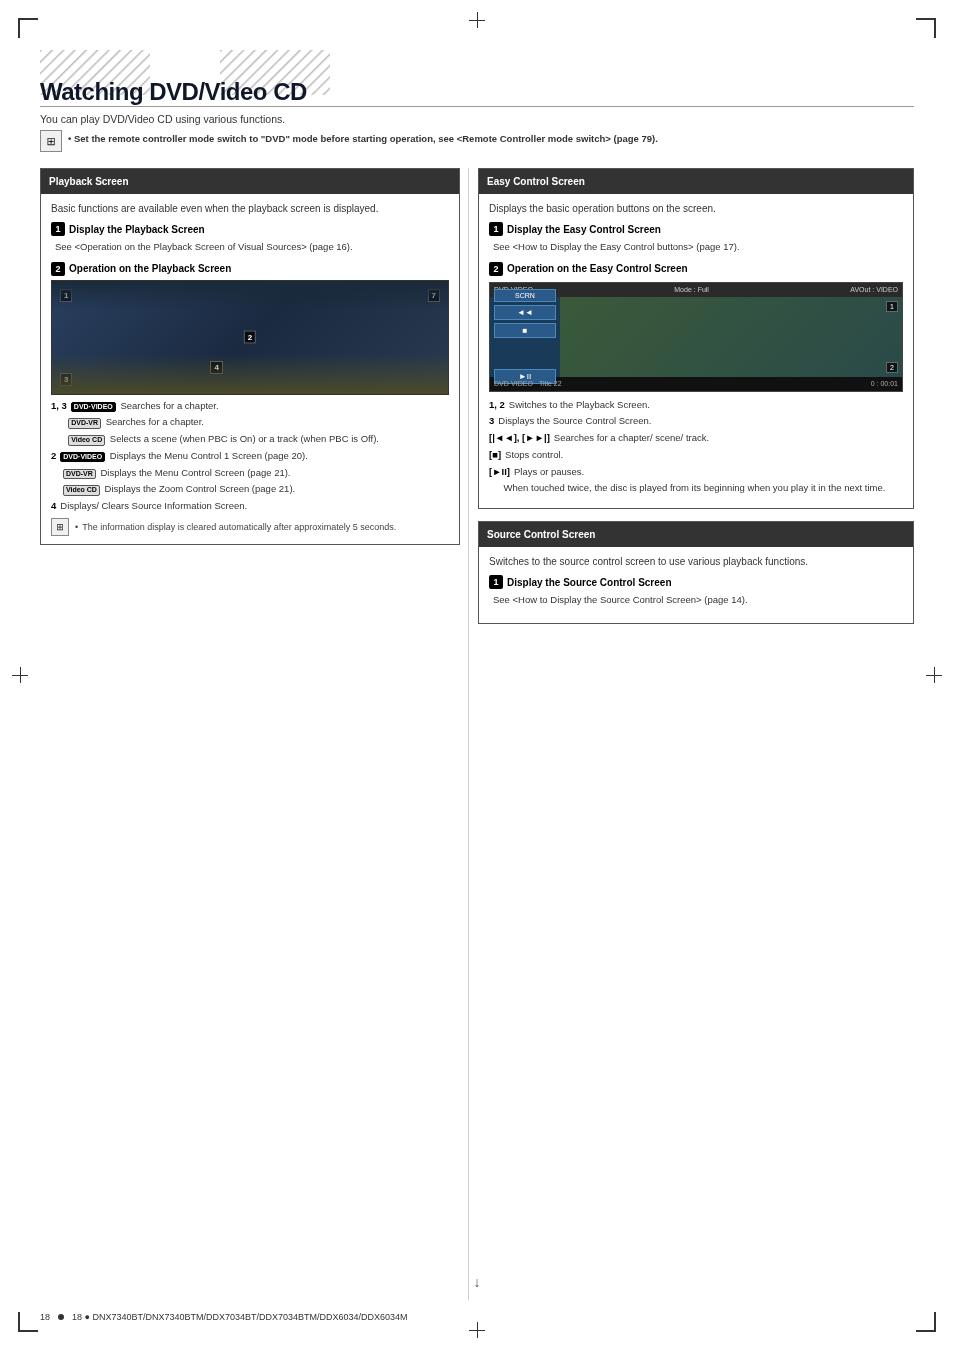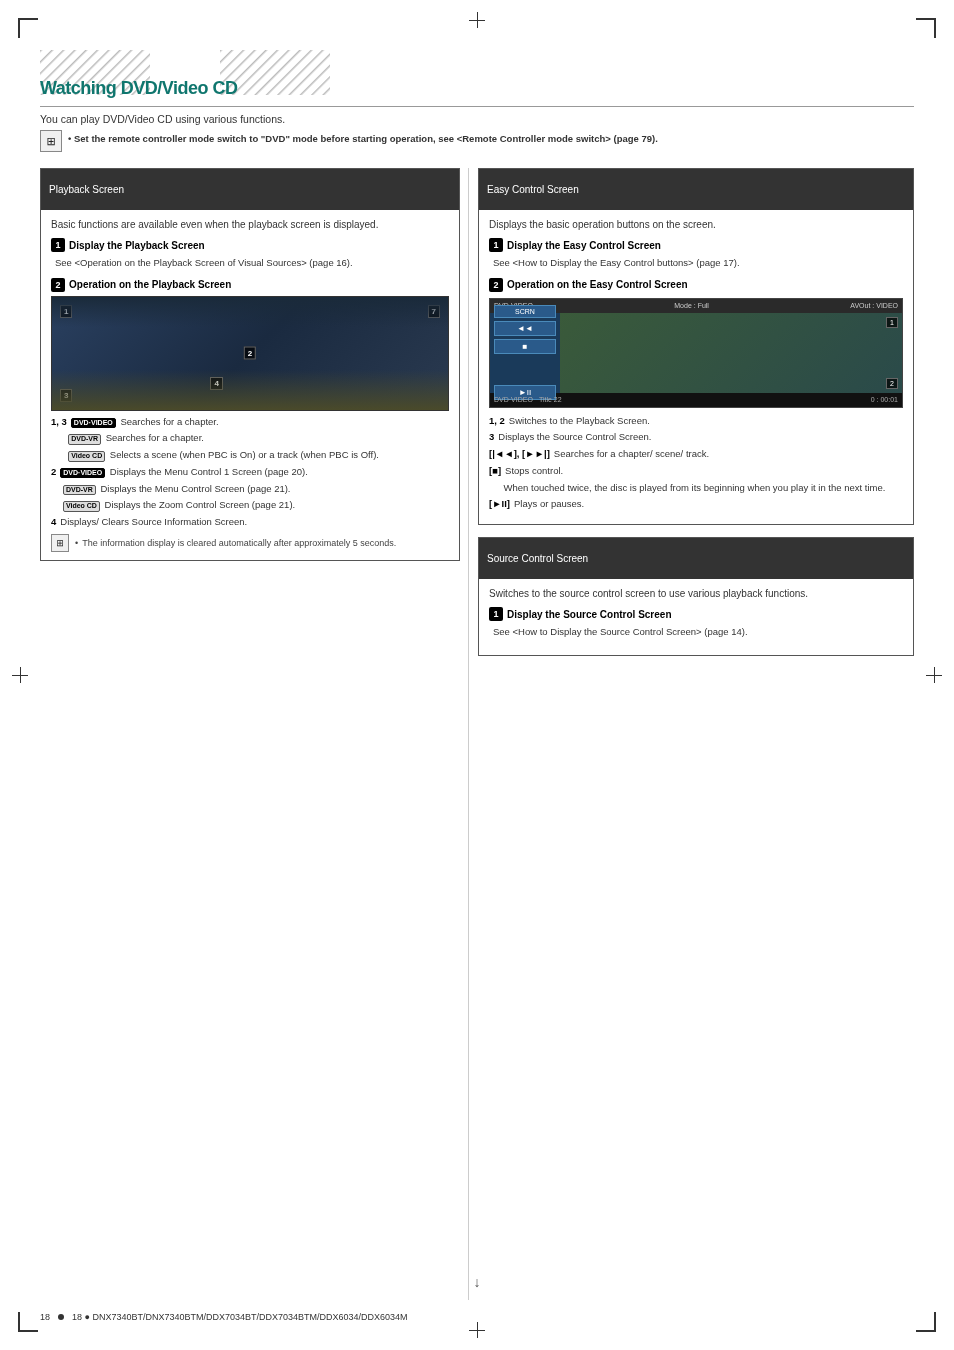--- a/index.html
+++ b/index.html
@@ -41,23 +41,23 @@
     .crosshair::after { width: 100%; height: 1px; top: 50%; left: 0; }
     .ch-top { top: 12px; left: 50%; transform: translateX(-50%); }
     .ch-bottom { bottom: 12px; left: 50%; transform: translateX(-50%); }
     .ch-left { left: 12px; top: 50%; transform: translateY(-50%); }
     .ch-right { right: 12px; top: 50%; transform: translateY(-50%); }
 
     .page-title {
       position: absolute;
       top: 78px;
       left: 40px;
-      font-size: 18px;
-      font-weight: bold;
-      color: #0f766e;
+      font-size: 24px;
+      font-weight: bold;
+      color: #0f172a;
       letter-spacing: -0.5px;
     }
 
     .title-underline {
       position: absolute;
       top: 106px;
       left: 40px;
       right: 40px;
       height: 1px;
       background: #999;
@@ -83,22 +83,22 @@
     
     .section-box {
       border: 1px solid #555;
       margin-bottom: 12px;
     }
 
     .section-header {
       background: #333;
       color: #fff;
       font-size: 10px;
-      font-weight: normal;
-      padding: 15px 8px;
+      font-weight: bold;
+      padding: 7px 8px;
     }
 
     .section-body {
       padding: 8px 10px;
     }
 
     .section-description {
       font-size: 10px;
       color: #333;
       margin-bottom: 6px;
@@ -500,26 +500,26 @@
         </li>
         <li>
           <span class="item-num">[|◄◄], [►►|]</span>
           <span>Searches for a chapter/ scene/ track.</span>
         </li>
         <li>
           <span class="item-num">[■]</span>
           <span>Stops control.</span>
         </li>
         <li>
+          <span class="item-num">[►II]</span>
+          <span>Plays or pauses.</span>
+        </li>
+        <li>
           <span class="item-num">&nbsp;&nbsp;&nbsp;&nbsp;</span>
           <span>When touched twice, the disc is played from its beginning when you play it in the next time.</span>
-        </li>
-        <li>
-          <span class="item-num">[►II]</span>
-          <span>Plays or pauses.</span>
         </li>
       </ul>
 
     </div>
   </div>
 
   <div class="section-box">
     <div class="section-header">Source Control Screen</div>
     <div class="section-body">
       <div class="section-description">Switches to the source control screen to use various playback functions.</div>

